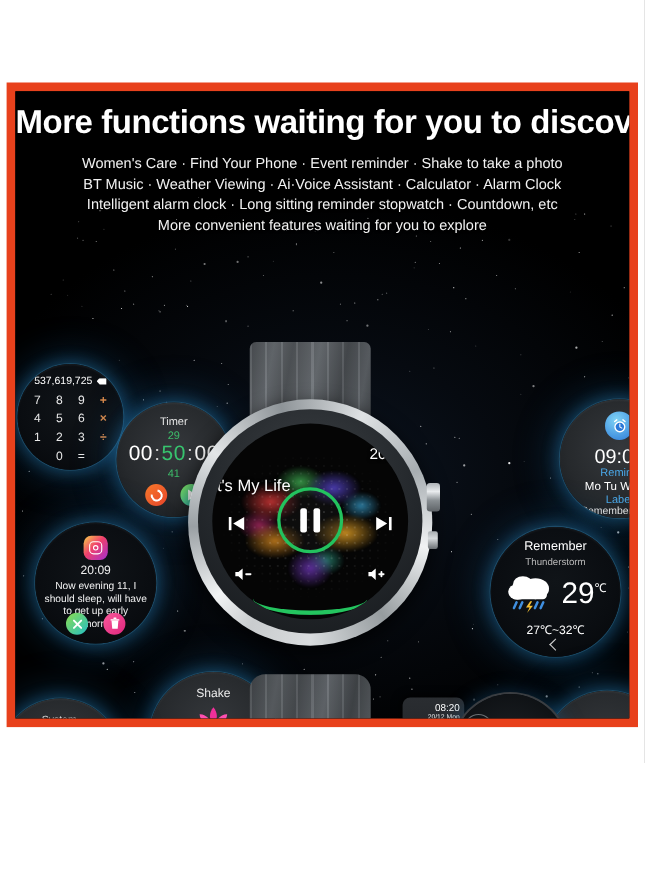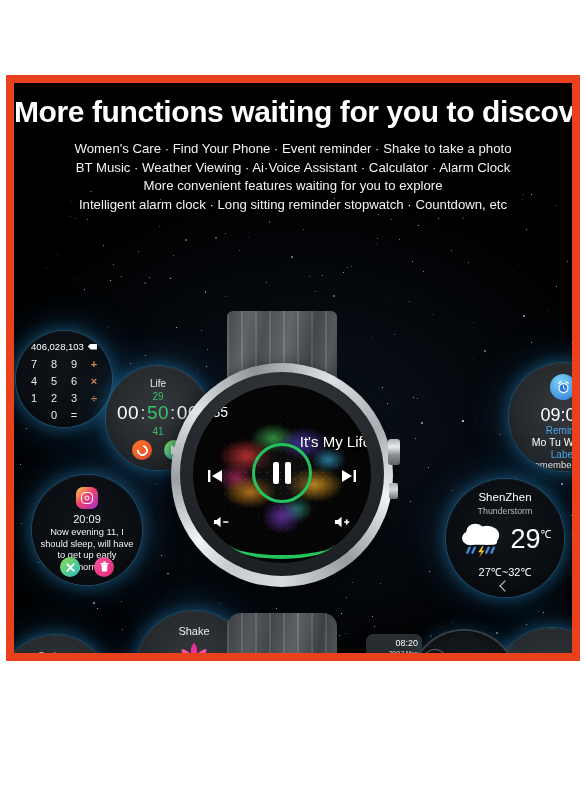--- a/index.html
+++ b/index.html
@@ -257,22 +257,22 @@
   .splash-grain {
     position:absolute; inset:0; opacity:.5;
     background-image:
       radial-gradient(circle, rgba(255,255,255,.5) .6px, transparent .7px),
       radial-gradient(circle, rgba(255,210,120,.45) .6px, transparent .7px);
     background-size: 7px 7px, 11px 11px;
     background-position: 0 0, 4px 5px;
     -webkit-mask: radial-gradient(ellipse 58% 48% at 50% 52%, #000 10%, transparent 80%);
             mask: radial-gradient(ellipse 58% 48% at 50% 52%, #000 10%, transparent 80%);
   }
-  .sc-time { position:absolute; left:0; top:19px; width:100%; text-align:left; font-size:14px; color:#fff; text-shadow:0 1px 3px #000; }
-  .sc-song { position:absolute; left:0; top:48px; width:100%; text-align:right; font-size:15px; color:#fff; text-shadow:0 1px 4px #000; }
+  .sc-time { position:absolute; left:0; top:19px; width:100%; text-align:right; font-size:14px; color:#fff; text-shadow:0 1px 3px #000; }
+  .sc-song { position:absolute; left:0; top:48px; width:100%; text-align:left; font-size:15px; color:#fff; text-shadow:0 1px 4px #000; }
   .sc-play {
     position:absolute; left:50%; top:88px; transform:translate(-50%,-50%);
     width:60px; height:60px; border-radius:50%;
     border:3px solid #23c25e; background: rgba(30,30,30,.34);
     display:flex; align-items:center; justify-content:center; gap:6px;
   }
   .sc-play i { display:block; width:6px; height:22px; background:#fff; border-radius:2px; }
   .sc-prev, .sc-next { position:absolute; top:82px; color:#fff; }
   .sc-prev { left:14px; } .sc-next { right:14px; }
   .sc-vold, .sc-volu { position:absolute; bottom:34px; color:#fff; }
@@ -523,27 +523,27 @@
           <span class="star" style="width: 1px; height: 1px; left: 508.875px; top: 314.793px; opacity: 0.5;"></span>
           <span class="star" style="width: 1px; height: 1px; left: 125.396px; top: 289.447px; opacity: 0.2;"></span>
           <span class="star" style="width: 1px; height: 1px; left: 458.644px; top: 239.179px; opacity: 0.31;"></span>
         </div>
 
       <div class="headline">More functions waiting for you to discover</div>
 
       <div class="subhead">
         <div>Women's Care · Find Your Phone · Event reminder · Shake to take a photo</div>
         <div>BT Music · Weather Viewing · Ai·Voice Assistant · Calculator · Alarm Clock</div>
+        <div>Intelligent alarm clock · Long sitting reminder stopwatch · Countdown, etc</div>
         <div>More convenient features waiting for you to explore</div>
-        <div>Intelligent alarm clock · Long sitting reminder stopwatch · Countdown, etc</div>
       </div>
 
       <div class="bubble dark" id="calculator">
         <div class="calc-display">
-          <span>406,028,103</span>
+          <span>537,619,725</span>
           <span class="calc-del"></span>
         </div>
         <div class="calc-pad" id="calc-pad">
             <div class="calc-key">7</div>
             <div class="calc-key">8</div>
             <div class="calc-key">9</div>
             <div class="calc-key op">+</div>
             <div class="calc-key">4</div>
             <div class="calc-key">5</div>
             <div class="calc-key">6</div>
@@ -553,21 +553,21 @@
             <div class="calc-key">3</div>
             <div class="calc-key op">÷</div>
             <div class="calc-key">.</div>
             <div class="calc-key">0</div>
             <div class="calc-key">=</div>
             <div class="calc-key op"></div>
           </div>
       </div>
 
       <div class="bubble flat" id="timer">
-        <div class="t-label">Life</div>
+        <div class="t-label">Timer</div>
         <div class="t-up">29</div>
         <div class="t-main">
           <span>00</span><span class="sep">:</span><span class="mm">50</span><span class="sep">:</span><span>00</span>
         </div>
         <div class="t-dn">41</div>
         <div class="t-btns">
           <div class="t-btn reset">
             <span class="ico-reset"></span>
           </div>
           <div class="t-btn play">
@@ -614,21 +614,21 @@
             <svg width="11" height="12" viewBox="0 0 12 13" aria-hidden="true">
               <path d="M2.6 3.4 h6.8 l-0.7 8 h-5.4 z" fill="#fff"></path>
               <rect x="1.6" y="2" width="8.8" height="1.4" rx="0.5" fill="#fff"></rect>
               <rect x="4.5" y="0.4" width="3" height="1.4" rx="0.5" fill="#fff"></rect>
             </svg>
           </div>
         </div>
       </div>
 
       <div class="bubble dark" id="weather">
-        <div class="w-city">ShenZhen</div>
+        <div class="w-city">Remember</div>
         <div class="w-cond">Thunderstorm</div>
         <div class="w-mid">
           <svg width="46" height="40" viewBox="0 0 48 42" aria-hidden="true">
             <ellipse cx="17" cy="13" rx="9.5" ry="8" fill="#ffffff"></ellipse>
             <ellipse cx="29" cy="17" rx="13" ry="10" fill="#ffffff"></ellipse>
             <ellipse cx="12" cy="20" rx="9" ry="7.5" fill="#ffffff"></ellipse>
             <rect x="6" y="19" width="34" height="8" rx="4" fill="#ffffff"></rect>
             <path d="M11 30 l-2.5 5.5 M16.5 30 l-2.5 5.5" stroke="#3f8fe0" stroke-width="2.4" stroke-linecap="round"></path>
             <path d="M31 30 l-2.5 5.5 M36.5 30 l-2.5 5.5" stroke="#3f8fe0" stroke-width="2.4" stroke-linecap="round"></path>
             <path d="M24 29 l-4 6 h3.4 l-2.4 5.2 5.6 -7 h-3.3 l2.6 -4.2 z" fill="#f5c033"></path>

